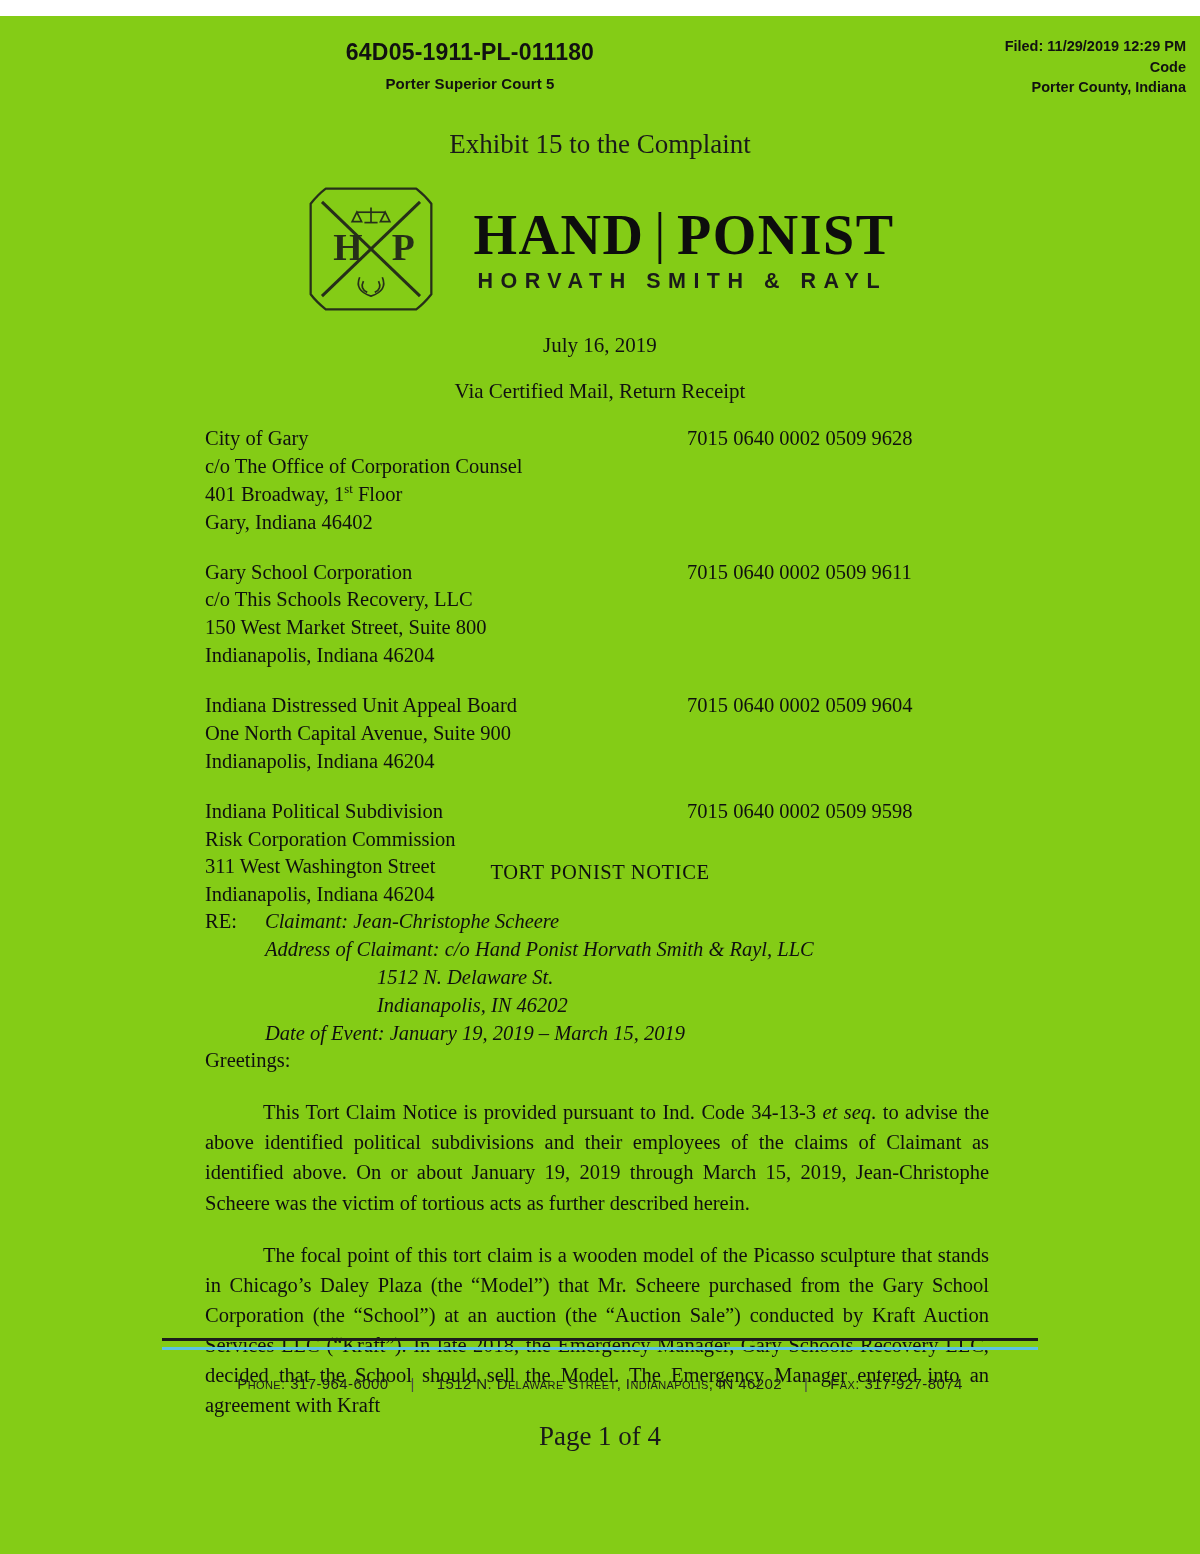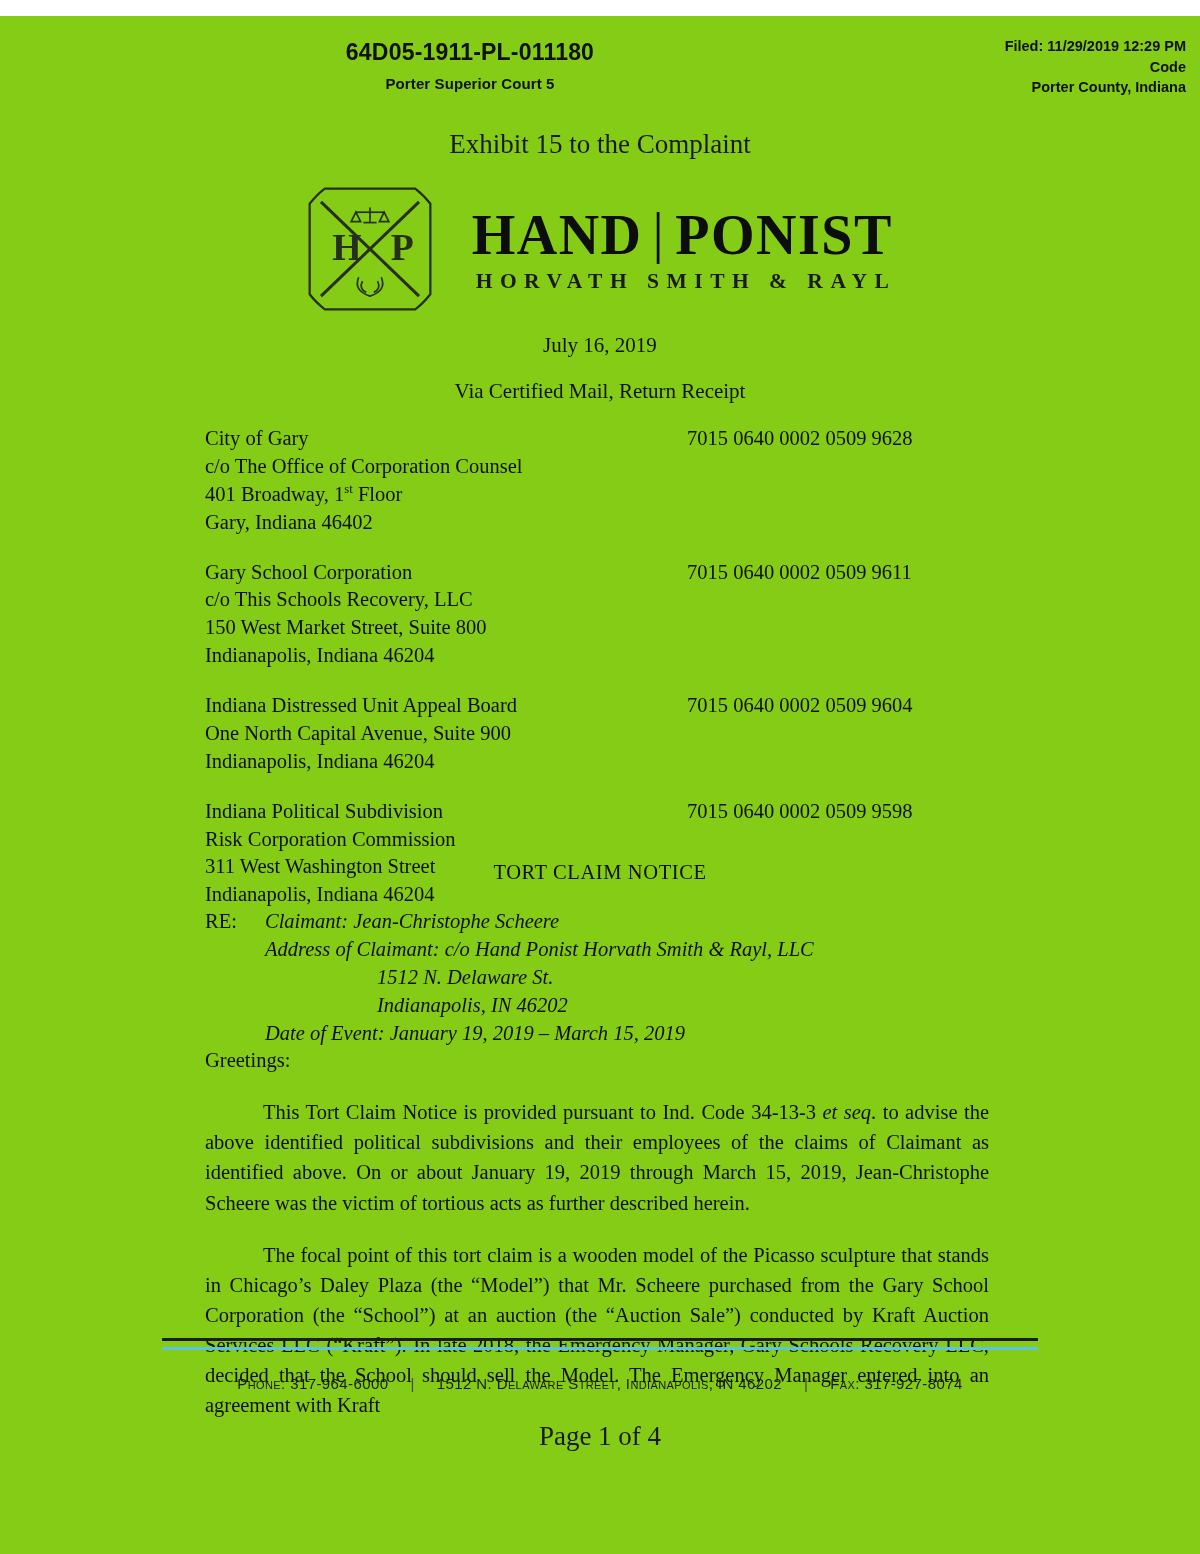--- a/index.html
+++ b/index.html
@@ -96,21 +96,21 @@
     color: #0d0d0d;
     white-space: nowrap;
   }
   .wordmark-main .bar {
     font-weight: normal;
     padding: 0 10px;
     position: relative;
     top: -2px;
   }
   .wordmark-sub {
-    font-family: Liberation Serif, serif;
+    font-family: Liberation Sans, sans-serif;
     font-weight: bold;
     font-size: 21.5px;
     letter-spacing: 7.5px;
     color: #1a1a1a;
     margin-top: 6px;
     margin-left: 4px;
     white-space: nowrap;
   }
 
   
@@ -336,21 +336,21 @@
         <div class="addr-lines">
           <div>Indiana Political Subdivision</div>
           <div>Risk Corporation Commission</div>
           <div>311 West Washington Street</div>
           <div>Indianapolis, Indiana 46204</div>
         </div>
         <div class="addr-track">7015 0640 0002 0509 9598</div>
       </div>
     </div>
 
-  <div class="doc-heading">TORT CLAIM NOTICE</div>
+  <div class="doc-heading">TORT PONIST NOTICE</div>
 
   <div class="re-block">
     <div class="re-row">
       <div class="re-label">RE:</div>
       <div class="re-body">
         <div>Claimant: Jean-Christophe Scheere</div>
         <div>Address of Claimant:  c/o Hand Ponist Horvath Smith &amp; Rayl, LLC</div>
         <div class="re-indent">1512 N. Delaware St.</div>
         <div class="re-indent">Indianapolis, IN 46202</div>
         <div>Date of Event: January 19, 2019 – March 15, 2019</div>

